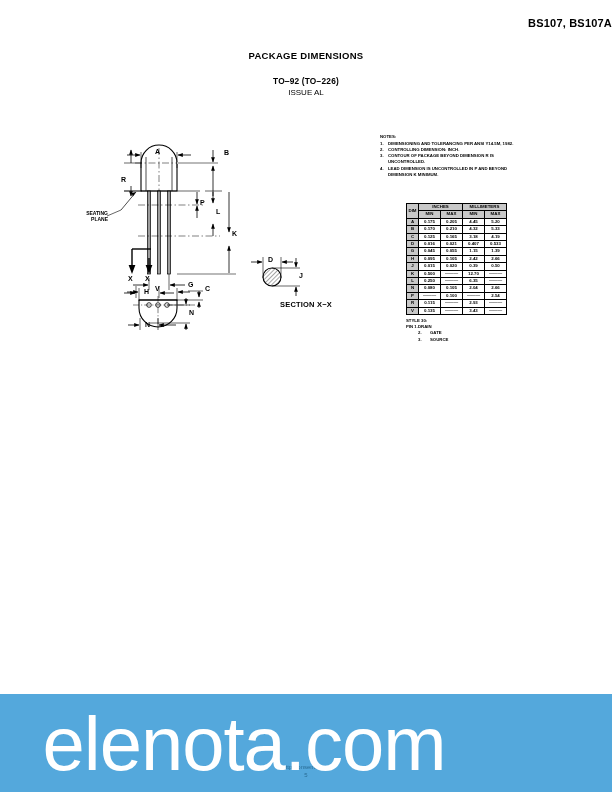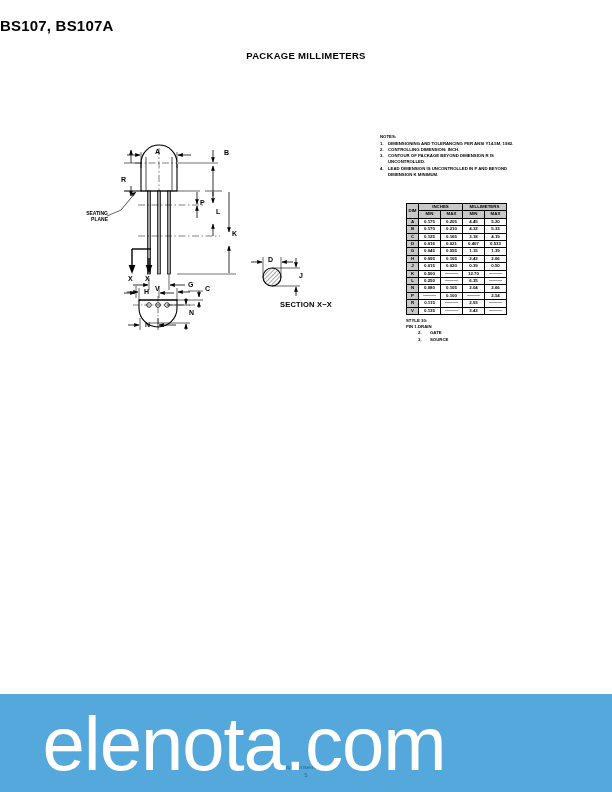--- a/index.html
+++ b/index.html
@@ -19,22 +19,22 @@
     position: absolute;
     inset: 0;
     width: 612px;
     height: 792px;
   }
 
   
   .hdr-title {
     position: absolute;
     top: 17px; left: 0; width: 612px;
-    text-align: left;
-    font-size: 15px;
+    text-align: right;
+    font-size: 11px;
     font-weight: bold;
     letter-spacing: 0.2px;
   }
   .hdr-sub {
     position: absolute;
     top: 50px; left: 0; width: 612px;
     text-align: center;
     font-size: 9.5px;
     font-weight: bold;
     letter-spacing: 0.3px;
@@ -162,22 +162,24 @@
     width: 496px; height: 1px;
     background: #3f8fbf;
   }
 </style>
 </head>
 <body>
 
 <div class="page">
 
   <div class="hdr-title">BS107, BS107A</div>
-  <div class="hdr-sub">PACKAGE MILLIMETERS</div>
+  <div class="hdr-sub">PACKAGE DIMENSIONS</div>
   <div class="case-block">
+    <div class="case-l1">TO‒92  (TO−226)</div>
+    <div class="case-l3">ISSUE AL</div>
   </div>
 
   <div class="notes">
     <div class="notes-title">NOTES:</div>
     <div class="note-row">
       <div class="note-num">1.</div>
       <div class="note-txt">DIMENSIONING AND TOLERANCING PER ANSI Y14.5M, 1982.</div>
     </div>
     <div class="note-row">
       <div class="note-num">2.</div>

